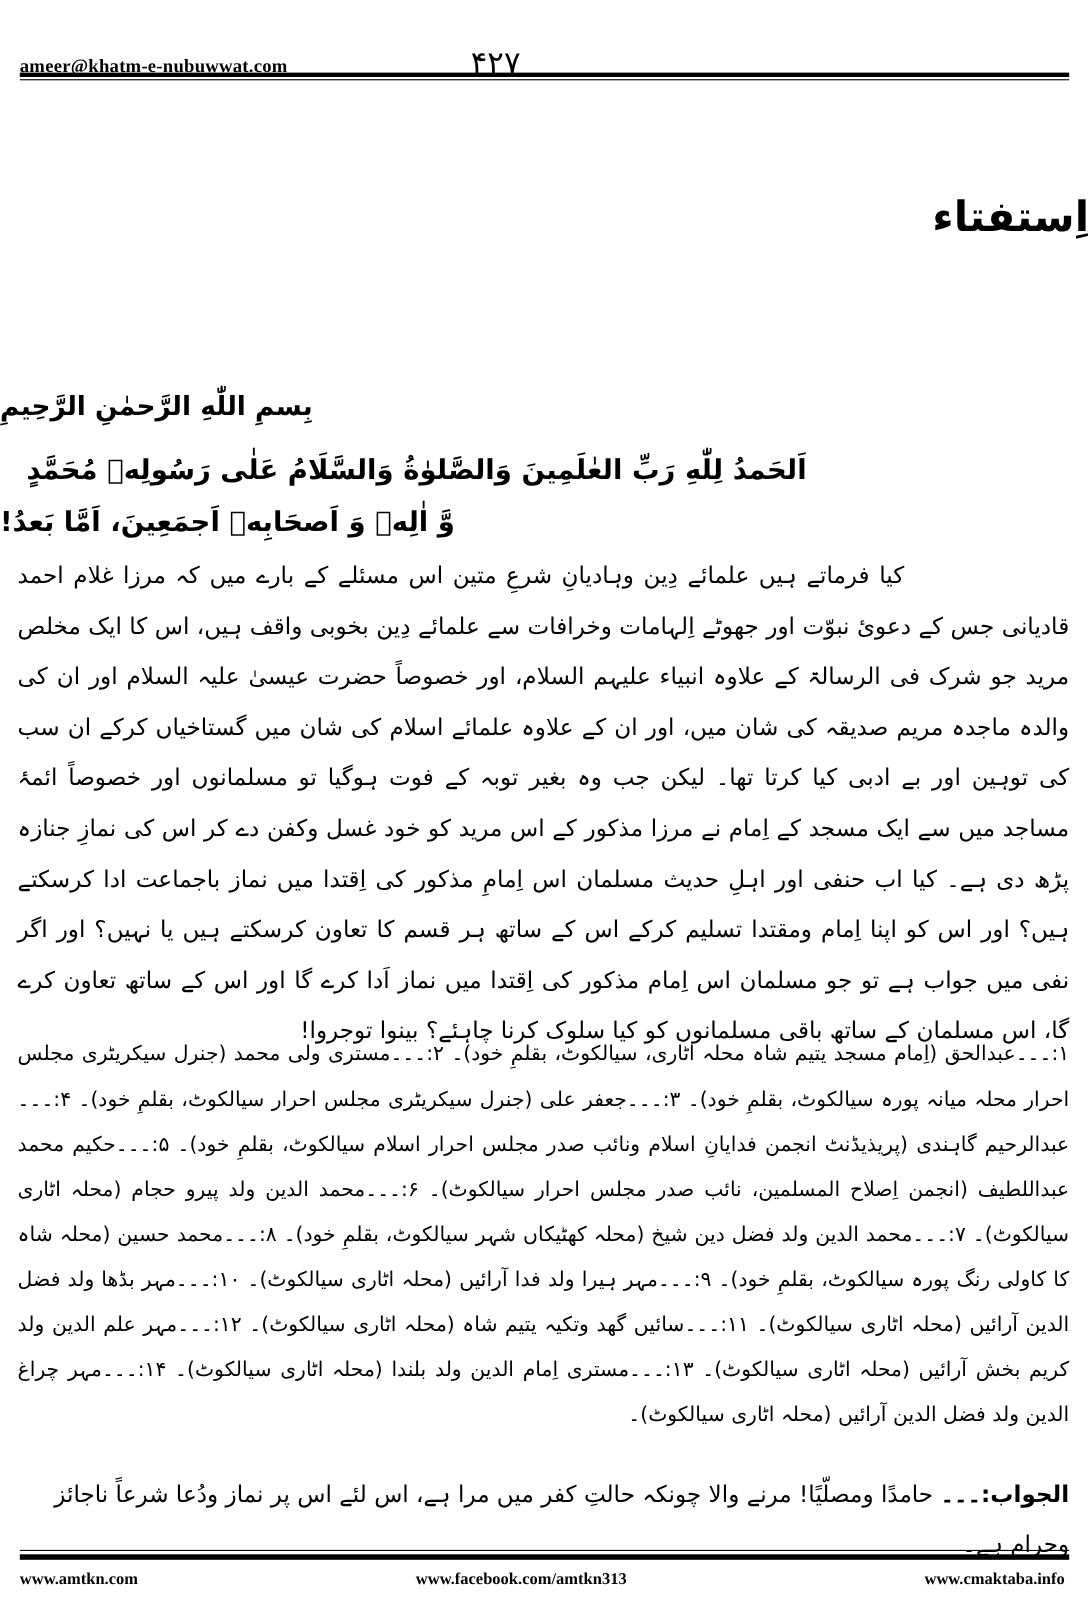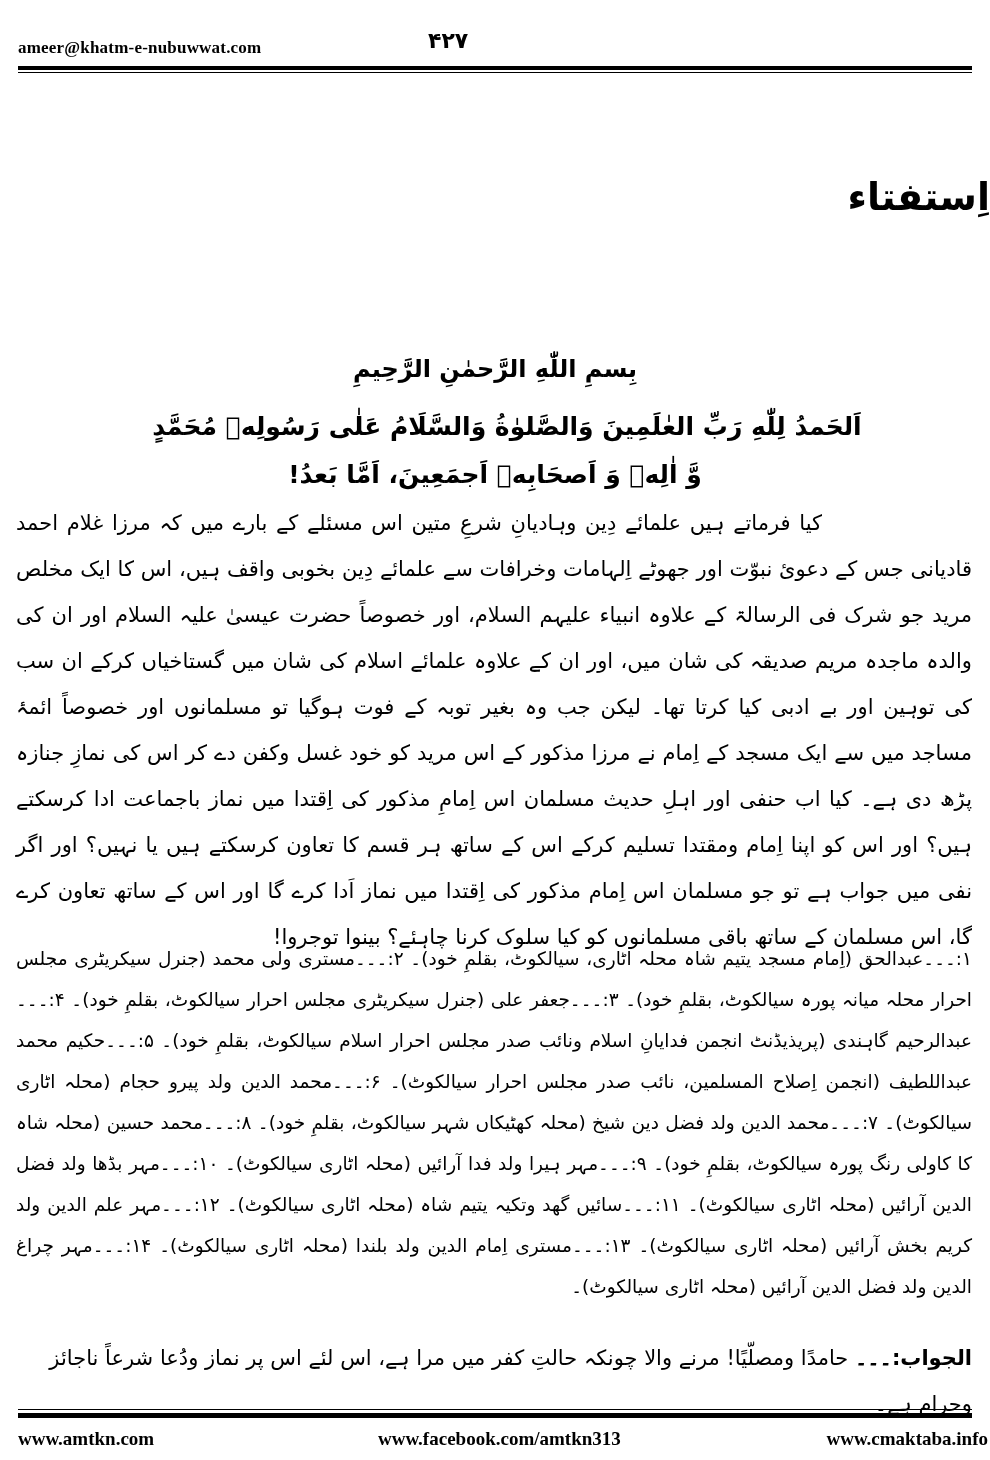--- a/index.html
+++ b/index.html
@@ -1,30 +1,30 @@
 <!DOCTYPE html>
 <html><head>
   <meta charset="utf-8">
   <style>
     html, body { margin: 0; padding: 0; background: #ffffff; }
     body {
       width: 990px; height: 1460px; position: relative; overflow: hidden;
       color: #000; font-family: "DejaVu Sans", sans-serif;
     }
     .header {
-      position: absolute; left: 18px; right: 18px; top: 0; height: 62px;
+      position: absolute; left: 18px; right: 18px; top: 12px; height: 62px;
     }
     .header .email {
       position: absolute; left: 0; top: 38px;
       font-family: "Liberation Serif", serif; font-weight: bold; font-size: 17px;
       letter-spacing: 0.2px;
     }
     .header .page-num {
       position: absolute; left: 410px; top: 28px;
-      font-family: "DejaVu Sans", sans-serif; font-size: 22px; font-weight: bold;
+      font-family: "DejaVu Sans", sans-serif; font-size: 28px; font-weight: normal;
       direction: rtl;
     }
     .header .book-title {
       position: absolute; right: 0; top: 28px;
       font-family: "DejaVu Sans", sans-serif; font-size: 22px; font-weight: bold;
       direction: rtl;
     }
     .rule-top {
       position: absolute; left: 18px; right: 18px; top: 66px;
       border-top: 4px solid #000; height: 2px; border-bottom: 1.5px solid #000;
@@ -32,21 +32,21 @@
     .rule-bottom {
       position: absolute; left: 18px; right: 18px; top: 1409px;
       border-top: 1.5px solid #000; height: 3px; border-bottom: 5px solid #000;
     }
     .section-title {
       position: absolute; left: 0; right: 0; top: 175px; 
       font-family: "DejaVu Sans", sans-serif; font-size: 38px; font-weight: bold;
       direction: rtl;
     }
     .arabic-line {
-      position: absolute; left: 0; right: 0; text-align: center;
+      position: absolute; left: 0; right: 0; text-align: left;
       font-family: "DejaVu Sans", sans-serif; font-weight: bold; direction: rtl;
     }
     .bismillah { top: 355px; font-size: 24px; }
     .hamd1 { top: 412px; font-size: 25px; padding-left: 24px; }
     .hamd2 { top: 460px; font-size: 25px; }
     .body-text {
       position: absolute; left: 16px; right: 18px; top: 500px;
       direction: rtl; text-align: justify; text-align-last: right;
       font-family: "DejaVu Sans", sans-serif; font-size: 21px; line-height: 46px;
     }
@@ -58,22 +58,22 @@
       font-family: "DejaVu Sans", sans-serif; font-size: 18.5px; line-height: 41px;
     }
     .signatories p { margin: 0; }
     .answer {
       position: absolute; left: 16px; right: 18px; top: 1335px;
       direction: rtl; text-align: right;
       font-family: "DejaVu Sans", sans-serif; font-size: 21px; line-height: 46px;
     }
     .answer .label { font-weight: bold; }
     .footer {
-      position: absolute; left: 18px; right: 2px; top: 1428px; height: 24px;
-      font-family: "Liberation Serif", serif; font-weight: bold; font-size: 19px;
+      position: absolute; left: 18px; right: 22px; top: 1428px; height: 24px;
+      font-family: "Liberation Serif", serif; font-weight: bold; font-size: 15px;
     }
     .footer .f-left { position: absolute; left: 0; top: 0; }
     .footer .f-center { position: absolute; left: 360px; top: 0; }
     .footer .f-right { position: absolute; right: 0; top: 0; }
   </style>
 </head>
 <body>
 
 <div class="header">
   <span class="email">ameer@khatm-e-nubuwwat.com</span>

